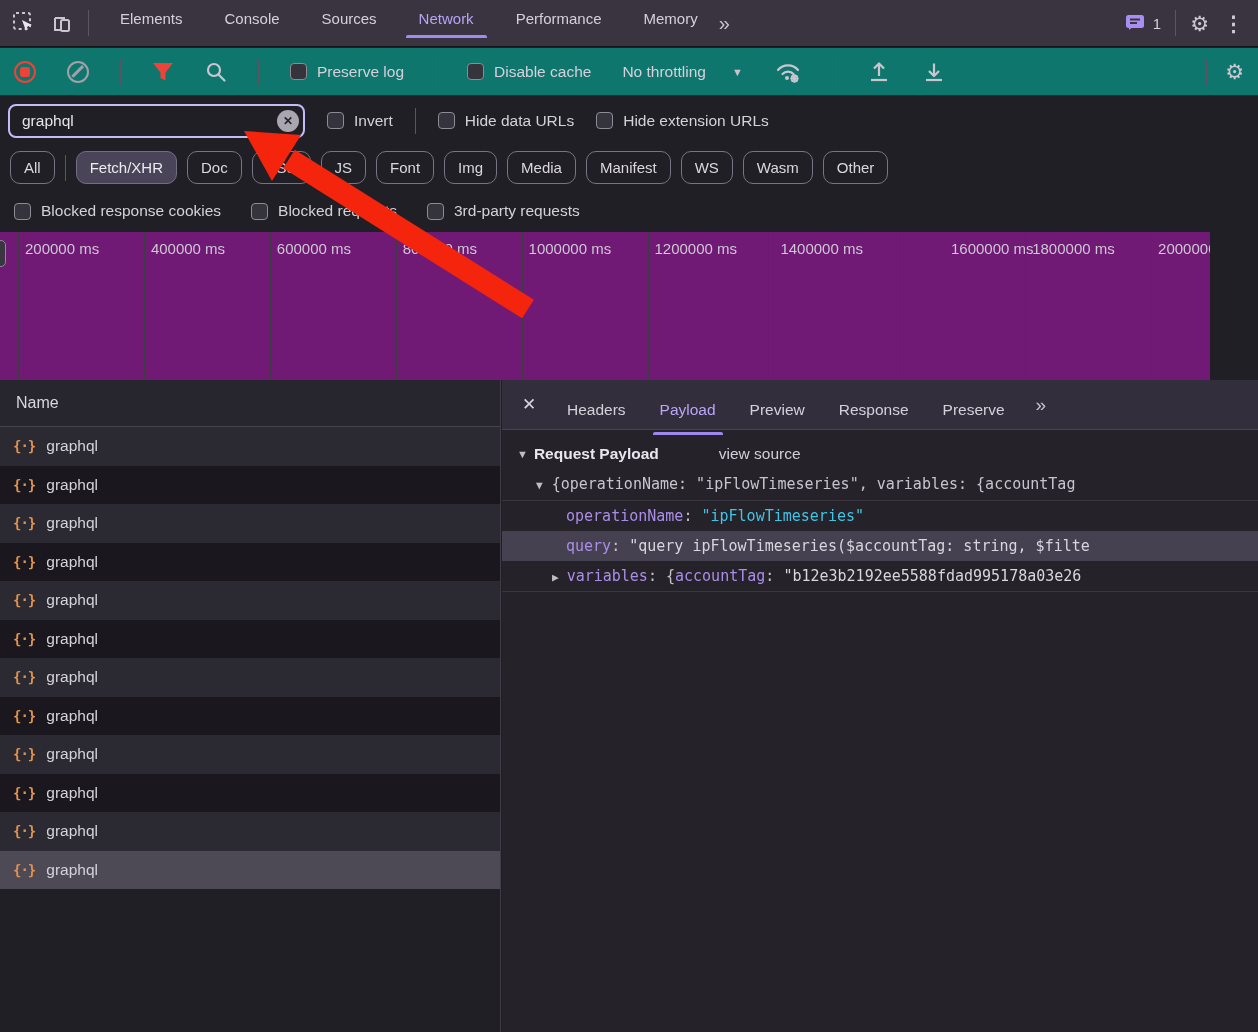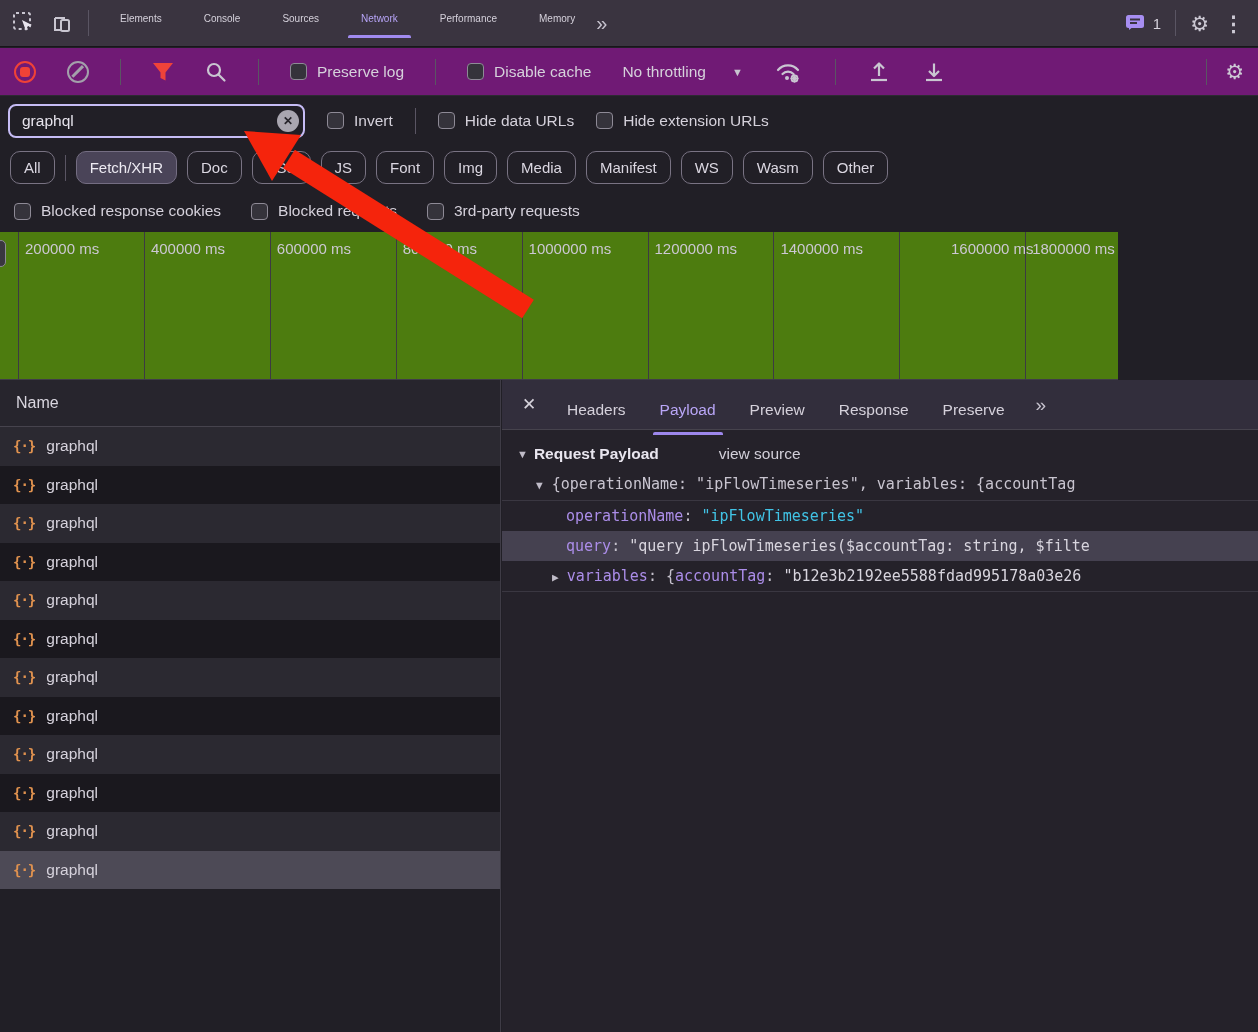--- a/index.html
+++ b/index.html
@@ -7,34 +7,34 @@
               font-family:"Liberation Sans", sans-serif; }
   .stage { position:relative; width:1258px; height:1032px; background:#211f26; color:#d5d1db; }
 
   
   .tabbar { position:absolute; top:0; left:0; width:1258px; height:47px;
             background:#3a3440; display:flex; align-items:center;
             border-bottom:1px solid #17151a; }
   .tb-icons { display:flex; align-items:center; gap:14px; padding:0 10px 0 12px; }
   .v-div { width:1px; height:26px; background:#5a5563; }
   .main-tab { position:relative; height:38px; display:flex; align-items:center;
-              padding:0 21px; font-size:10px; color:#d5d1db; cursor:default; }
+              padding:0 21px; font-size:15px; color:#d5d1db; cursor:default; }
   .main-tab.selected { color:#b7a4f7; }
   .main-tab.selected::after { content:""; position:absolute; left:8px; right:8px;
               bottom:0; height:3px; background:#a18bf0; border-radius:2px 2px 0 0; }
   .tabbar-right { margin-left:auto; display:flex; align-items:center; gap:14px; padding-right:14px; }
   .msg-wrap { display:flex; align-items:center; gap:7px; }
   .msg-count { font-size:15px; color:#d5d1db; }
   .gear-glyph { font-size:21px; color:#ccc9d4; line-height:1; }
   .kebab { font-size:21px; color:#ccc9d4; font-weight:bold; line-height:1; }
   .more-chev { font-size:20px; color:#c7c3cf; letter-spacing:-2px; }
 
   
   .nettoolbar { position:absolute; top:48px; left:0; width:1258px; height:48px;
-                background:#701a75; display:flex; align-items:center; gap:31px;
+                background:#0f766e; display:flex; align-items:center; gap:31px;
                 padding:0 14px; border-bottom:1px solid #2c2a32; }
   .rec-btn { width:22px; height:22px; border:2.5px solid #f04237; border-radius:50%;
              display:flex; align-items:center; justify-content:center; }
   .rec-btn i { display:block; width:10px; height:10px; background:#f04237; border-radius:3px; }
   .block-btn { width:22px; height:22px; border:2.5px solid #a3a0ab; border-radius:50%; position:relative; }
   .block-btn::after { content:""; position:absolute; left:1px; top:7.5px; width:15px; height:2.5px;
              background:#a3a0ab; transform:rotate(-45deg); }
   .chk { width:17px; height:17px; border:1.5px solid #8e8a96; border-radius:4px; background:#35333b; flex:0 0 auto; }
   .chk-item { display:flex; align-items:center; gap:10px; font-size:15.5px; color:#d5d1db; white-space:nowrap; }
   .throttle { display:flex; align-items:center; gap:26px; font-size:15.5px; color:#d5d1db; }
@@ -58,22 +58,22 @@
   .chip { height:33px; display:flex; align-items:center; padding:8px 13px;
           border:1.5px solid #797383; border-radius:10px; font-size:15px;
           color:#dbd7e1; font-weight:500; white-space:nowrap; }
   .chip.selected { background:#4a4458; border-color:#746d82; color:#edeaf2;text-align:right; }
 
   
   .blocked-row { position:absolute; top:190px; left:0; width:1258px; height:42px;
                  display:flex; align-items:center; gap:30px; padding:0 14px; }
 
   
-  .timeline { position:absolute; top:232px; left:0; width:1118px; height:148px;
-              background:#4d7c0f; border-bottom:1px solid #403d48; overflow:hidden; }
+  .timeline { position:absolute; top:232px; left:0; width:1210px; height:148px;
+              background:#701a75; border-bottom:1px solid #403d48; overflow:hidden; }
   .tl-grid { position:absolute; top:0; bottom:0; width:1px; background:#3d3a43; }
   .tl-label { position:absolute; top:8px; font-size:15px; color:#ccc8d3; white-space:nowrap; }
   .tl-handle { position:absolute; top:8px; width:10px; height:27px; border:1.5px solid #8d8997;
                background:#39363f; border-radius:5px; }
 
   
   .left-pane { position:absolute; top:380px; left:0; width:501px; height:652px;
                background:#211f26; border-right:1px solid #3f3c46; }
   .name-header { height:47px; background:#27252d; border-bottom:1px solid #46434d;
                  display:flex; align-items:center; padding-left:16px; font-size:16px; color:#d9d6df; }

